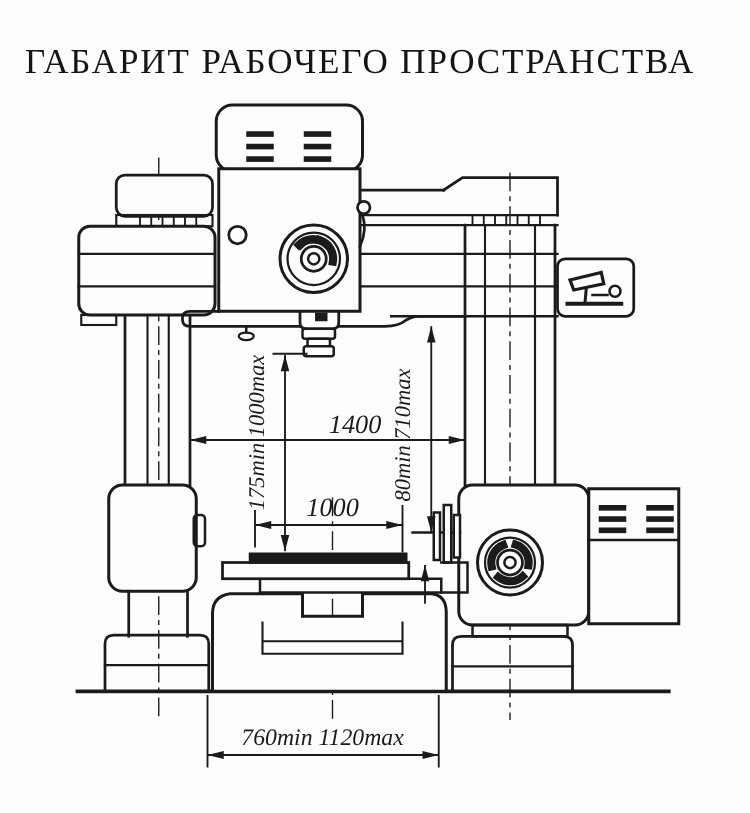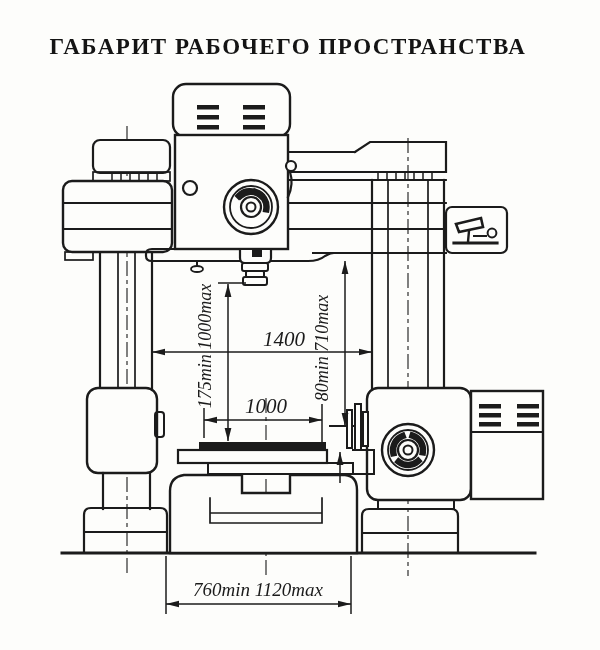--- a/index.html
+++ b/index.html
@@ -2,21 +2,21 @@
 <html><head>
 <meta charset="utf-8">
 <style>
   html,body{margin:0;padding:0;}
   body{
     width:600px;height:650px;position:relative;overflow:hidden;
     background:#fdfdfb;font-family:"Liberation Serif", serif;
   }
   .title{
     position:absolute;top:34px;left:0;width:576px;text-align:center;
-    font-weight:bold;font-size:23px;letter-spacing:1.5px;color:#141414;
+    font-weight:normal;font-size:28px;letter-spacing:1.5px;color:#141414;
     font-family:"Liberation Serif", serif;
   }
   svg{position:absolute;left:0;top:0;}
   .ln{stroke:#1b1b1b;fill:none;stroke-linecap:square;}
   .fillw{fill:#fdfdfb;}
   .ink{fill:#1b1b1b;stroke:none;}
   .cl{stroke:#1b1b1b;stroke-width:1.1;stroke-dasharray:15 4 4 4;fill:none;}
   .dim{stroke:#1b1b1b;stroke-width:1.5;fill:none;}
   .dimtxt{
     font-family:"Liberation Serif", serif;font-style:italic;

